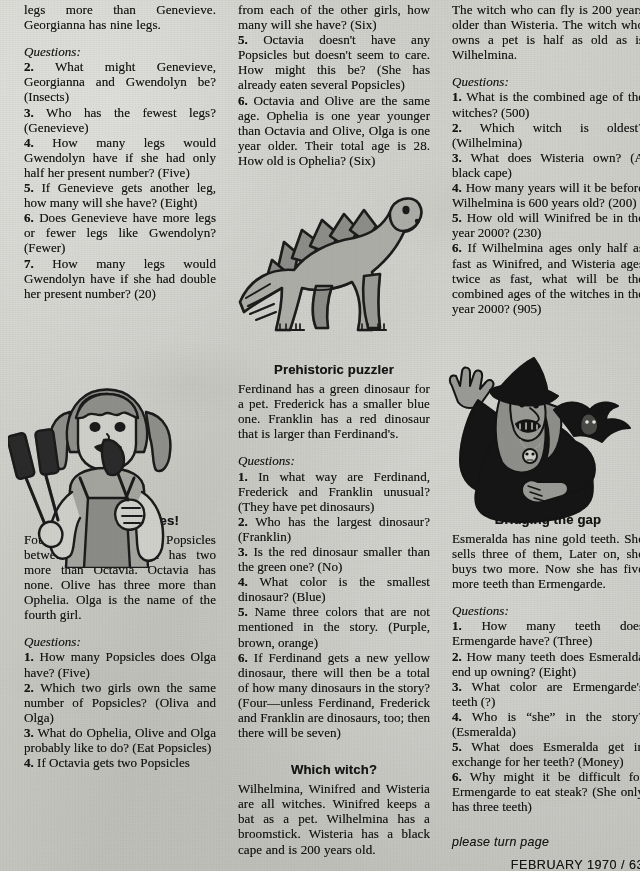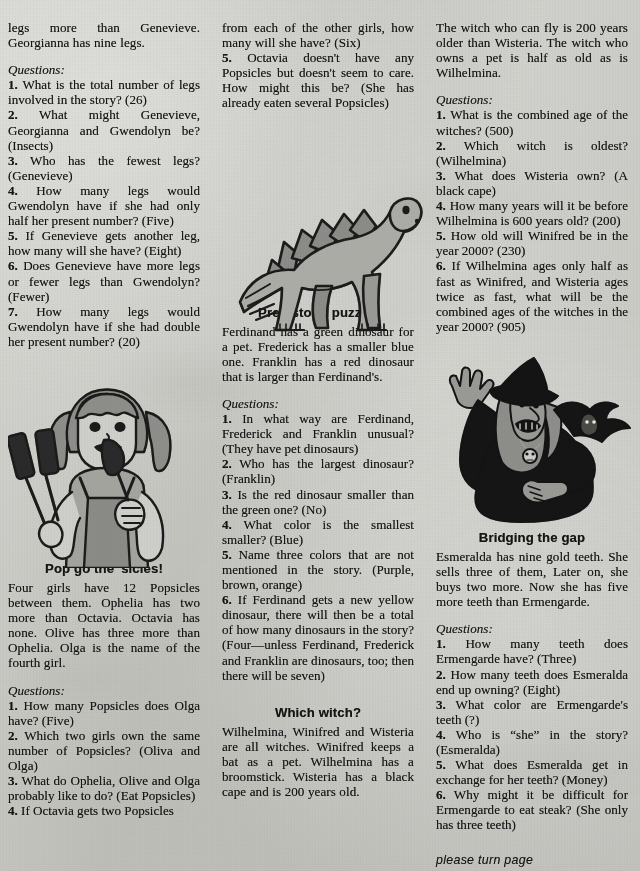--- a/index.html
+++ b/index.html
@@ -33,21 +33,21 @@
     position:absolute;inset:0;pointer-events:none;opacity:.35;
     background-image:
       radial-gradient(ellipse 120px 60px at 30% 44%, rgba(140,140,134,.35), rgba(0,0,0,0) 70%),
       radial-gradient(ellipse 160px 70px at 72% 24%, rgba(150,150,144,.30), rgba(0,0,0,0) 70%),
       radial-gradient(ellipse 110px 50px at 12% 78%, rgba(150,150,145,.28), rgba(0,0,0,0) 70%),
       radial-gradient(ellipse 140px 60px at 88% 88%, rgba(145,145,140,.30), rgba(0,0,0,0) 70%);
   }
 
   
   .cols{position:absolute;top:0;left:0;width:640px;height:871px;}
-  .col{position:absolute;top:20px;width:192px;}
+  .col{position:absolute;top:2px;width:192px;margin-left:16px;}
   #col1{left:8px;}
   #col2{left:222px;}
   #col3{left:436px;}
 
   
   p.body{
     margin:0 0 0 0;
     font-size:13.1px;
     line-height:15.1px;
     text-align:justify;
@@ -110,26 +110,25 @@
 
   <div class="cols">
 
     <div class="col" id="col1">
 
       <p class="body">legs more than Genevieve. Georgianna has nine legs.</p>
 
       <p class="qlabel">Questions:</p>
 
       <ul class="qlist">
-        <li><span class="qn">1.</span> <span>What is the total number of legs involved in the story? (26)</span></li>
         <li><span class="qn">2.</span> <span>What might Genevieve, Georgianna and Gwendolyn be? (Insects)</span></li>
         <li><span class="qn">3.</span> <span>Who has the fewest legs? (Genevieve)</span></li>
         <li><span class="qn">4.</span> <span>How many legs would Gwendolyn have if she had only half her present number? (Five)</span></li>
         <li><span class="qn">5.</span> <span>If Genevieve gets another leg, how many will she have? (Eight)</span></li>
-        <li><span class="qn">6.</span> <span>Does Genevieve have more legs or fewer legs than Gwendolyn? (Fewer)</span></li>
+        <li><span class="qn">6.</span> <span>Does Genevieve have more legs or fewer legs like Gwendolyn? (Fewer)</span></li>
         <li><span class="qn">7.</span> <span>How many legs would Gwendolyn have if she had double her present number? (20)</span></li>
       </ul>
 
       <div style="height:212px"></div>
 
       <h2 class="head">Pop go the 'sicles!</h2>
 
       <p class="body">Four girls have 12 Popsicles between them. Ophelia has two more than Octavia. Octavia has none. Olive has three more than Ophelia. Olga is the name of the fourth girl.</p>
 
       <p class="qlabel">Questions:</p>
@@ -141,35 +140,36 @@
         <li><span class="qn">4.</span> <span>If Octavia gets two Popsicles</span></li>
       </ul>
     </div>
 
     <div class="col" id="col2">
 
       <p class="body">from each of the other girls, how many will she have? (Six)</p>
 
       <ul class="qlist">
         <li><span class="qn">5.</span> <span>Octavia doesn't have any Popsicles but doesn't seem to care. How might this be? (She has already eaten several Popsicles)</span></li>
+        <li><span class="qn">6.</span> <span>Octavia and Olive are the same age. Ophelia is one year younger than Octavia and Olive, Olga is one year older. Their total age is 28. How old is Ophelia? (Six)</span></li>
       </ul>
 
       <div style="height:194px"></div>
 
       <h2 class="head">Prehistoric puzzler</h2>
 
       <p class="body">Ferdinand has a green dinosaur for a pet. Frederick has a smaller blue one. Franklin has a red dinosaur that is larger than Ferdinand's.</p>
 
       <p class="qlabel">Questions:</p>
 
       <ul class="qlist">
         <li><span class="qn">1.</span> <span>In what way are Ferdinand, Frederick and Franklin unusual? (They have pet dinosaurs)</span></li>
         <li><span class="qn">2.</span> <span>Who has the largest dinosaur? (Franklin)</span></li>
         <li><span class="qn">3.</span> <span>Is the red dinosaur smaller than the green one? (No)</span></li>
-        <li><span class="qn">4.</span> <span>What color is the smallest smaller? (Blue)</span></li>
+        <li><span class="qn">4.</span> <span>What color is the smallest dinosaur? (Blue)</span></li>
         <li><span class="qn">5.</span> <span>Name three colors that are not mentioned in the story. (Purple, brown, orange)</span></li>
         <li><span class="qn">6.</span> <span>If Ferdinand gets a new yellow dinosaur, there will then be a total of how many dinosaurs in the story? (Four—unless Ferdinand, Frederick and Franklin are dinosaurs, too; then there will be seven)</span></li>
       </ul>
 
       <div class="gap-md"></div>
 
       <h2 class="head">Which witch?</h2>
 
       <p class="body">Wilhelmina, Winifred and Wisteria are all witches. Winifred keeps a bat as a pet. Wilhelmina has a broomstick. Wisteria has a black cape and is 200 years old.</p>
     </div>

